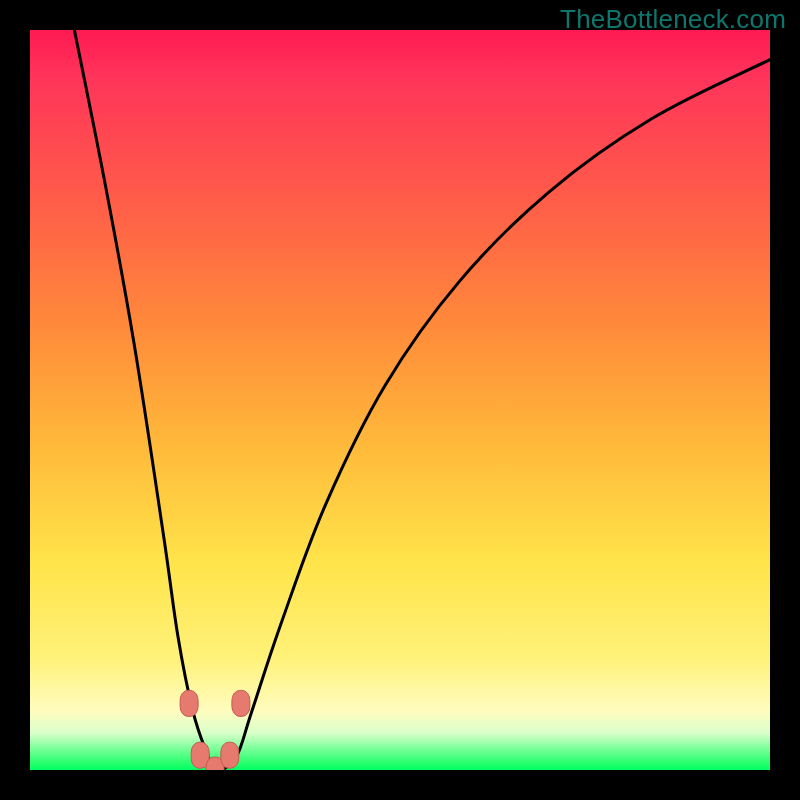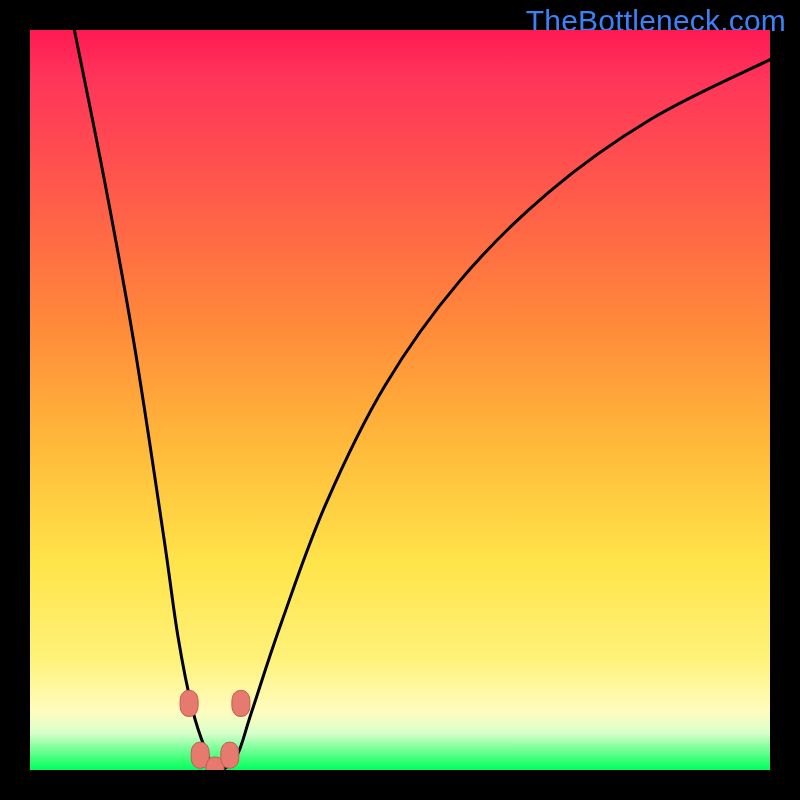--- a/index.html
+++ b/index.html
@@ -47,22 +47,22 @@
   .curve-svg {
     position: absolute;
     inset: 0;
     width: 740px;
     height: 740px;
   }
   .attribution {
     position: absolute;
     top: 4px;
     right: 14px;
-    color: #3b82f6;
-    font-size: 30px;
+    color: #0f766e;
+    font-size: 26px;
     font-weight: 400;
     letter-spacing: 0.2px;
   }
 </style>
 </head>
 <body>
 
 <div class="frame">
 
   <div class="attribution">TheBottleneck.com</div>

